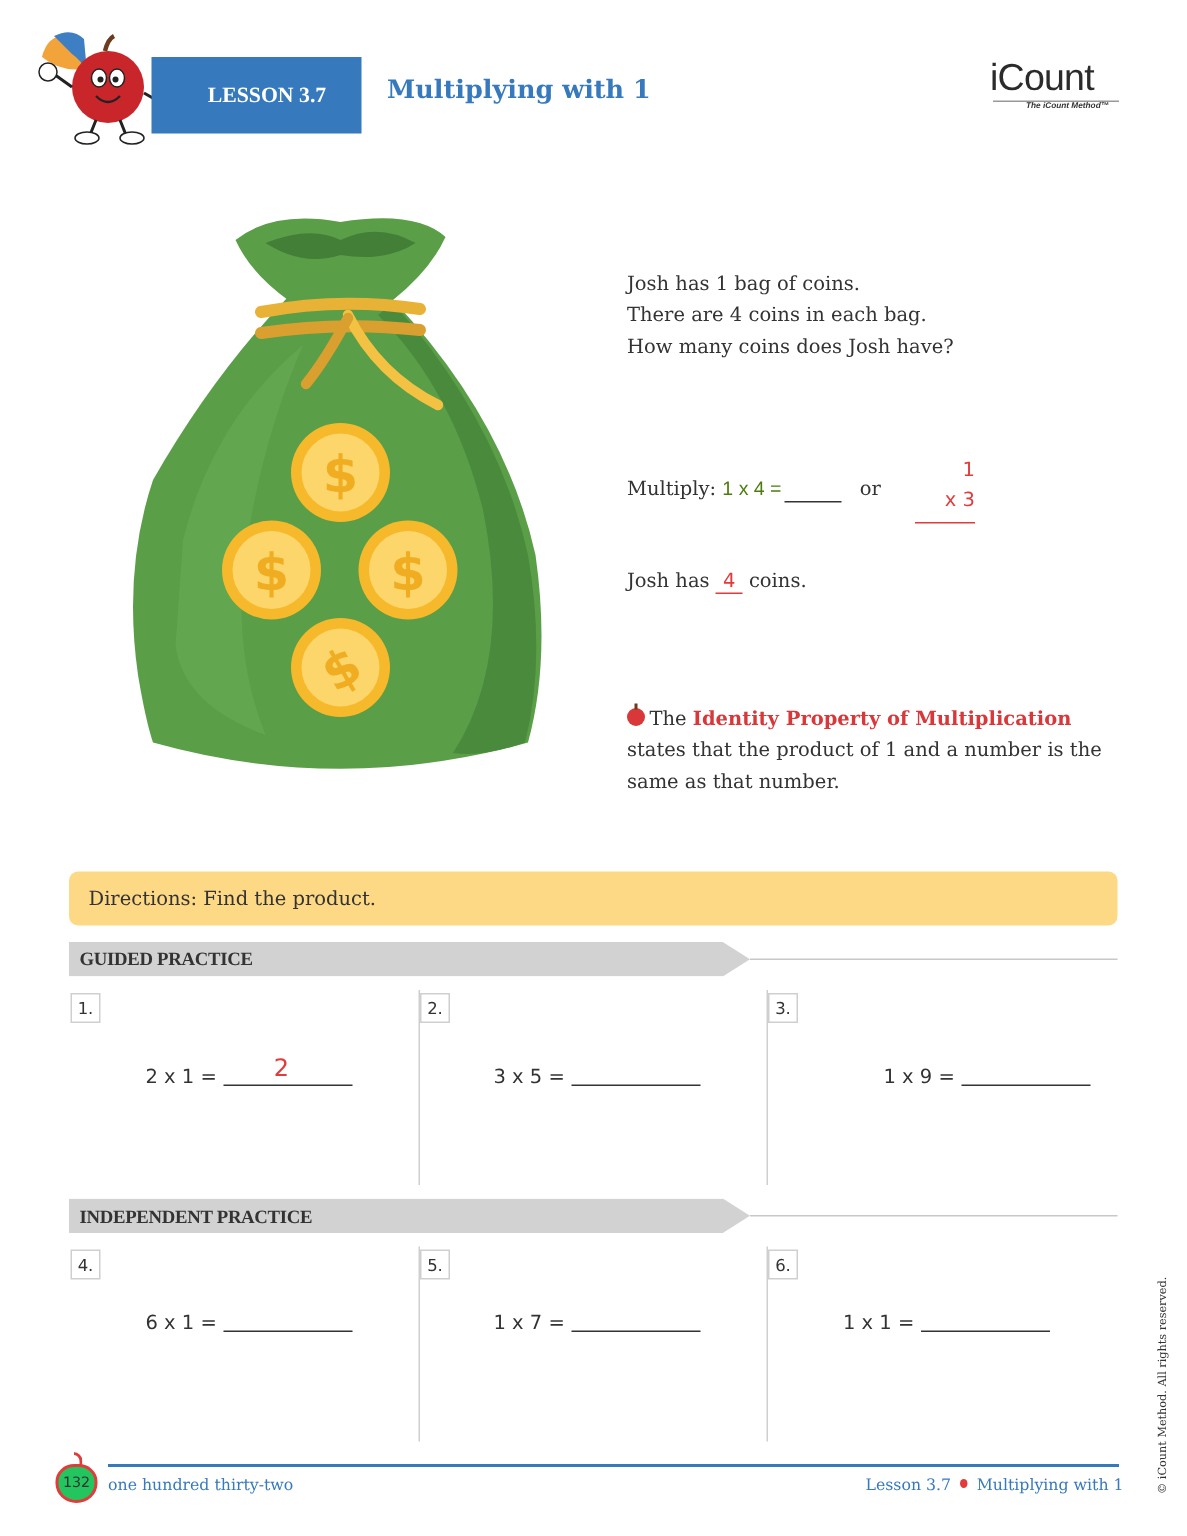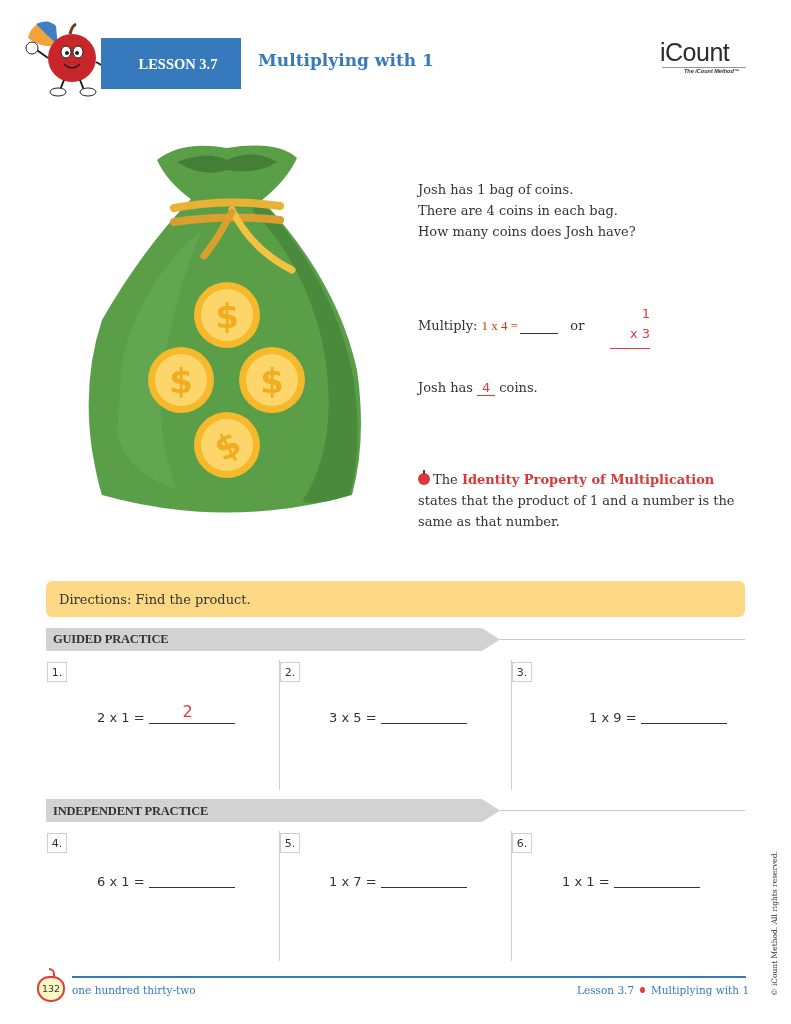--- a/index.html
+++ b/index.html
@@ -17,21 +17,21 @@
   .brand-name { left: 0; top: 0; font-family: "Liberation Sans", sans-serif; font-size: 25px; color: #2b2b2b; letter-spacing: -0.5px; }
   .brand-tag { left: 24px; top: 30px; font-family: "Liberation Sans", sans-serif; font-style: italic; font-weight: bold; font-size: 5.5px; color: #333; }
   .brand-rule { left: 2px; top: 29px; width: 84px; height: 1px; background: #999; }
 
   
   .bag { left: 82px; top: 140px; width: 290px; height: 385px; }
 
   
   .story { left: 418px; top: 179px; font-size: 13px; line-height: 21px; color: #333; font-family: "DejaVu Serif", serif; }
   .multiply-row { left: 418px; top: 318px; font-size: 13px; }
-  .red { color: #c2410c; font-family: Liberation Serif, serif; }
+  .red { color: #4d7c0f; font-family: Liberation Sans, sans-serif; }
   .blank-short { display: inline-block; width: 38px; border-bottom: 1px solid #333; margin-left: 2px; vertical-align: baseline; }
   .or { margin-left: 8px; }
   .vertical { left: 612px; top: 304px; width: 38px; font-family: "DejaVu Sans", sans-serif; color: #e23b3b; font-size: 13px; text-align: right; line-height: 20px; }
   .vertical-rule { left: 610px; top: 348px; width: 40px; height: 1px; background: #e23b3b; }
   .josh-has { left: 418px; top: 380px; font-size: 13px; }
   .ans-filled { display: inline-block; width: 18px; text-align: center; border-bottom: 1px solid #e23b3b; color: #e23b3b; font-family: "DejaVu Sans", sans-serif; }
 
   .identity { left: 418px; top: 469px; width: 320px; font-size: 13px; line-height: 21px; }
   .identity .hl { color: #d9383a; font-weight: bold; }
   .apple-mini { display: inline-block; width: 12px; height: 12px; border-radius: 50%; background: #d9383a; vertical-align: -1px; margin-right: 3px; position: relative; }
@@ -47,21 +47,21 @@
   .sec-line { height: 1px; background: #c8c8c8; }
 
   .num-box { width: 20px; height: 20px; border: 1px solid #cfcfcf; font-family: "DejaVu Sans", sans-serif; font-size: 11px; text-align: center; line-height: 19px; color: #333; background: #fff; }
   .vsep { width: 1px; background: #cfcfcf; }
   .problem { font-family: "DejaVu Sans", sans-serif; font-size: 13px; color: #333; white-space: nowrap; }
   .blank { display: inline-block; width: 86px; border-bottom: 1px solid #333; margin-left: 4px; position: relative; height: 14px; vertical-align: -2px; }
   .hand { position: absolute; left: 34px; top: -8px; font-family: "DejaVu Sans", sans-serif; color: #e23b3b; font-size: 16px; }
 
   
   .footer-line { top: 976px; height: 2px; background: #3679bd; }
-  .page-apple { left: 37px; top: 976px; width: 28px; height: 26px; border: 2px solid #e23b3b; border-radius: 45% 45% 50% 50%; text-align: center; font-family: "DejaVu Sans", sans-serif; font-size: 9.5px; line-height: 22px; color: #333; background: #fef9c3; }
+  .page-apple { left: 37px; top: 976px; width: 28px; height: 26px; border: 2px solid #e23b3b; border-radius: 45% 45% 50% 50%; text-align: center; font-family: "DejaVu Sans", sans-serif; font-size: 9.5px; line-height: 22px; color: #333; background: #22c55e; }
   .page-leaf { left: 49px; top: 968px; width: 6px; height: 9px; border: 2px solid #e23b3b; border-radius: 0 8px 0 8px; border-left: none; border-bottom: none; }
   .footer-text { top: 984px; font-size: 10.5px; color: #3679bd; font-family: "DejaVu Serif", serif; }
   .footer-dot { display: inline-block; width: 5px; height: 6px; border-radius: 50%; background: #e23b3b; margin: 0 6px; vertical-align: 1px; }
   .copyright { left: 770px; top: 996px; transform: rotate(-90deg); transform-origin: left top; font-size: 7.5px; color: #333; white-space: nowrap; font-family: "DejaVu Serif", serif; }
 </style>
 </head>
 <body>
 
 <svg class="abs mascot" viewBox="0 0 110 80">
   <path d="M8 20 Q12 2 32 6 L36 28 Q20 30 8 20Z" fill="#f2a43a"></path>

